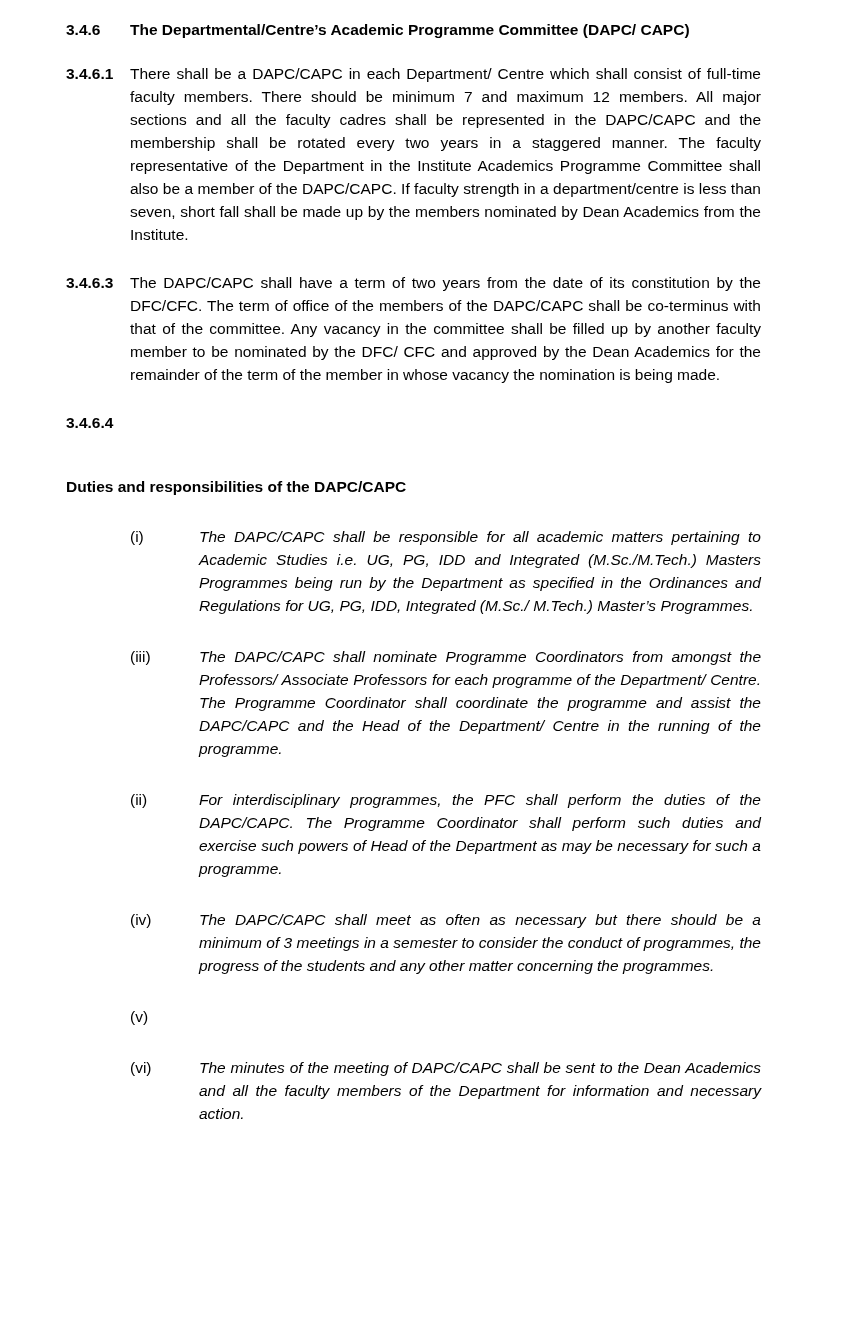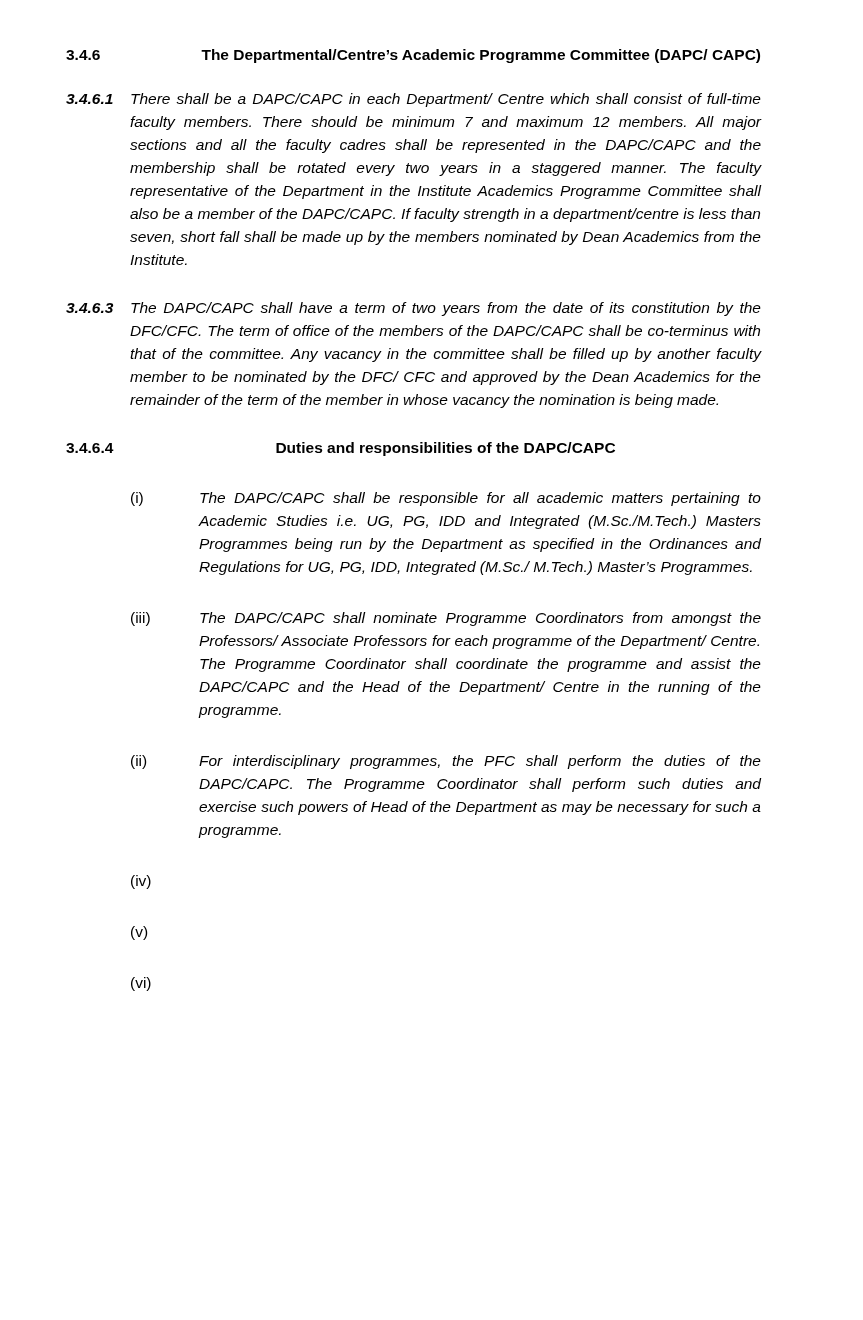--- a/index.html
+++ b/index.html
@@ -6,34 +6,34 @@
   html, body { margin: 0; padding: 0; background: #ffffff; }
   .page {
     position: relative;
     width: 863px;
     height: 1320px;
     background: #ffffff;
     color: #000000;
     font-family: "Liberation Sans", sans-serif;
     font-size: 15.5px;
     line-height: 23px;
-    padding: 43px 102px 0 66px;
+    padding: 18px 102px 0 66px;
     overflow: hidden;
   }
   .row { display: flex; align-items: flex-start; }
   .num {
     flex: 0 0 64px;
     width: 64px;
     font-weight: bold;
   }
   .txt { flex: 1 1 auto; text-align: justify; }
   .heading { margin-bottom: 21px; }
-  .heading .txt { font-weight: bold; text-align: right; }
-  .para { margin-bottom: 25px; font-style: italic; }
-  .sub-heading { margin-bottom: 27px; }
+  .heading .txt { font-weight: bold; text-align: left; }
+  .para { margin-bottom: 25px; }
+  .sub-heading { margin-bottom: 27px; flex-direction: column; }
   .sub-heading .txt { font-weight: bold; text-align: center; }
   .duty-item {
     display: flex;
     align-items: flex-start;
     margin-left: 64px;
     margin-bottom: 28px;
   }
   .marker { flex: 0 0 69px; width: 69px; }
   .itext { flex: 1 1 auto; text-align: justify; font-style: italic; }
 </style>
@@ -73,23 +73,25 @@
     <div class="itext">The DAPC/CAPC shall nominate Programme Coordinators from amongst the Professors/ Associate Professors for each programme of the Department/ Centre. The Programme Coordinator shall coordinate the programme and assist the DAPC/CAPC and the Head of the Department/ Centre in the running of the programme.</div>
   </div>
 
   <div class="duty-item">
     <div class="marker">(ii)</div>
     <div class="itext">For interdisciplinary programmes, the PFC shall perform the duties of the DAPC/CAPC. The Programme Coordinator shall perform such duties and exercise such powers of Head of the Department as may be necessary for such a programme.</div>
   </div>
 
   <div class="duty-item">
     <div class="marker">(iv)</div>
+    <div class="itext">The DAPC/CAPC shall meet as often as necessary but there should be a minimum of 3 meetings in a semester to consider the conduct of programmes, the progress of the students and any other matter concerning the programmes.</div>
   </div>
 
   <div class="duty-item">
     <div class="marker">(v)</div>
   </div>
 
   <div class="duty-item">
     <div class="marker">(vi)</div>
+    <div class="itext">The minutes of the meeting of DAPC/CAPC shall be sent to the Dean Academics and all the faculty members of the Department for information and necessary action.</div>
   </div>
 
 </div>
 
 </body></html>

